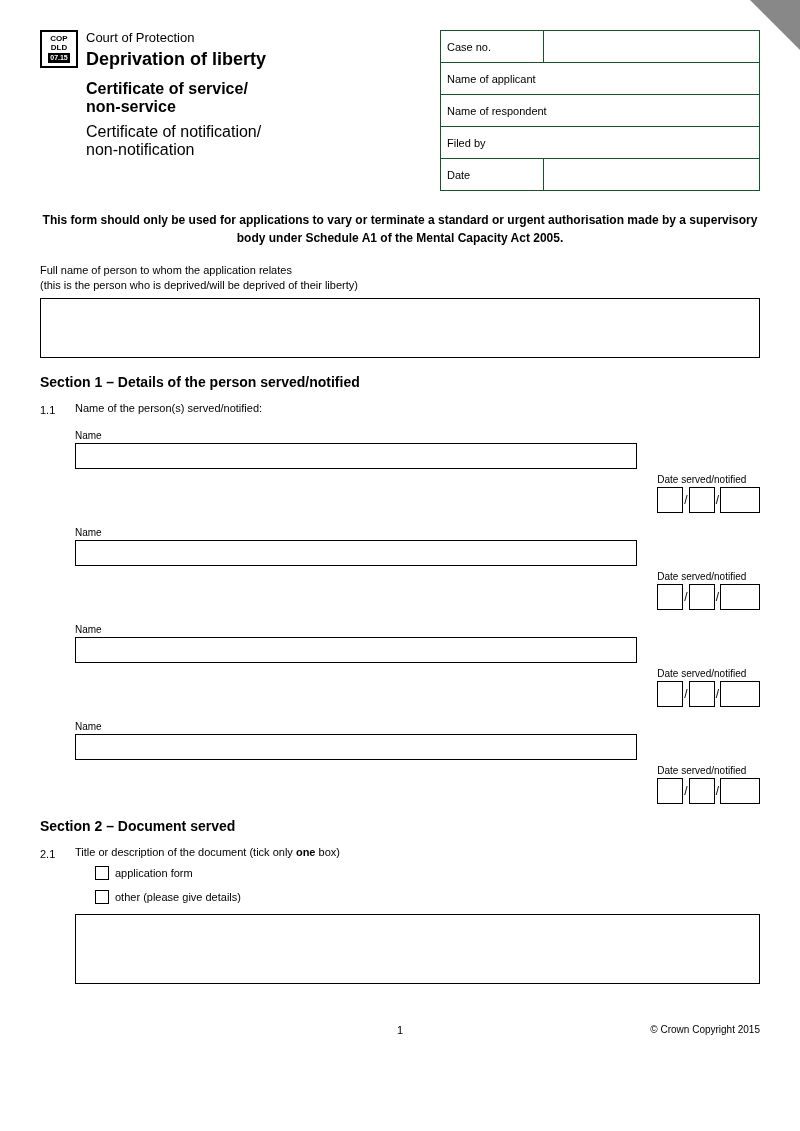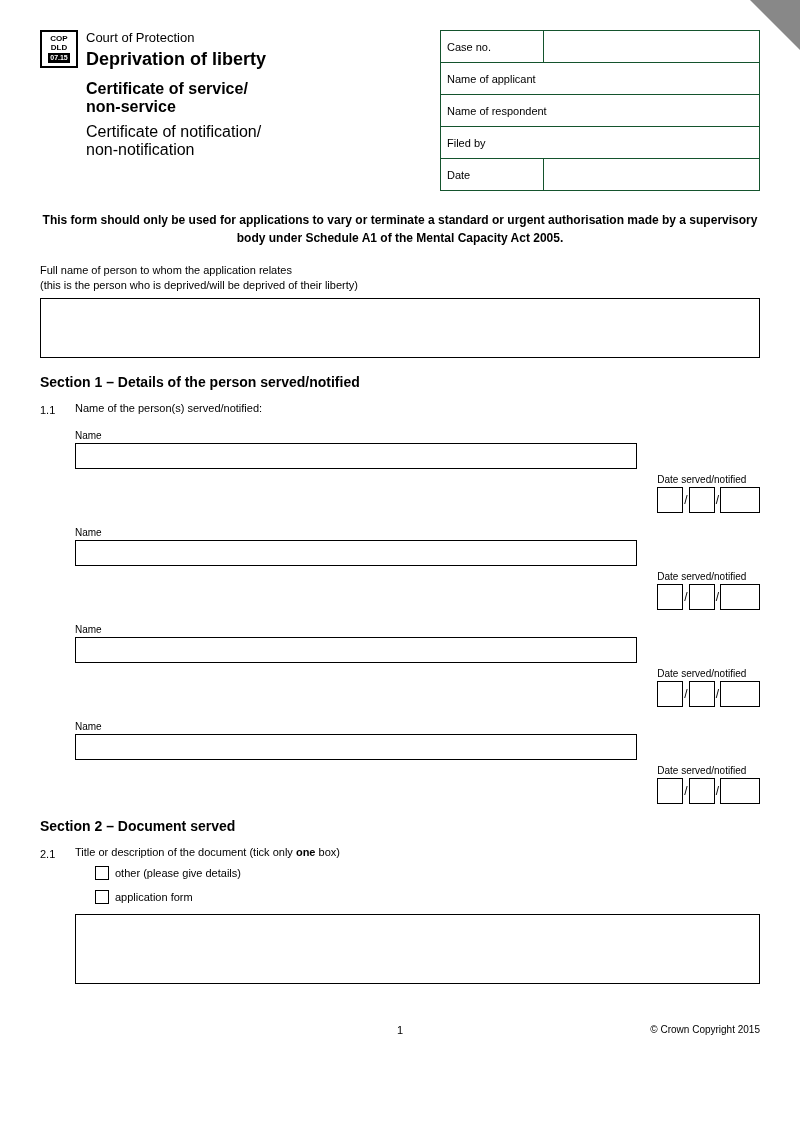--- a/index.html
+++ b/index.html
@@ -461,26 +461,26 @@
 
     <div class="section-item">
       <div class="item-number">2.1</div>
       <div class="item-content">
         <div class="item-label">
           <span>Title or description of the document (tick only </span><span class="bold-text">one</span><span> box)</span>
         </div>
 
         <div class="checkbox-item">
           <div class="checkbox"></div>
-          <span class="checkbox-label">other (please give details)</span>
+          <span class="checkbox-label">application form</span>
         </div>
 
         <div class="checkbox-item">
           <div class="checkbox"></div>
-          <span class="checkbox-label">application form</span>
+          <span class="checkbox-label">other (please give details)</span>
         </div>
 
         <div class="other-details-box" style="margin-left: 0; width: 100%;"></div>
       </div>
     </div>
   </div>
 
   <div class="footer">
     <div style="flex:1;"></div>
     <div class="footer-page">1</div>

